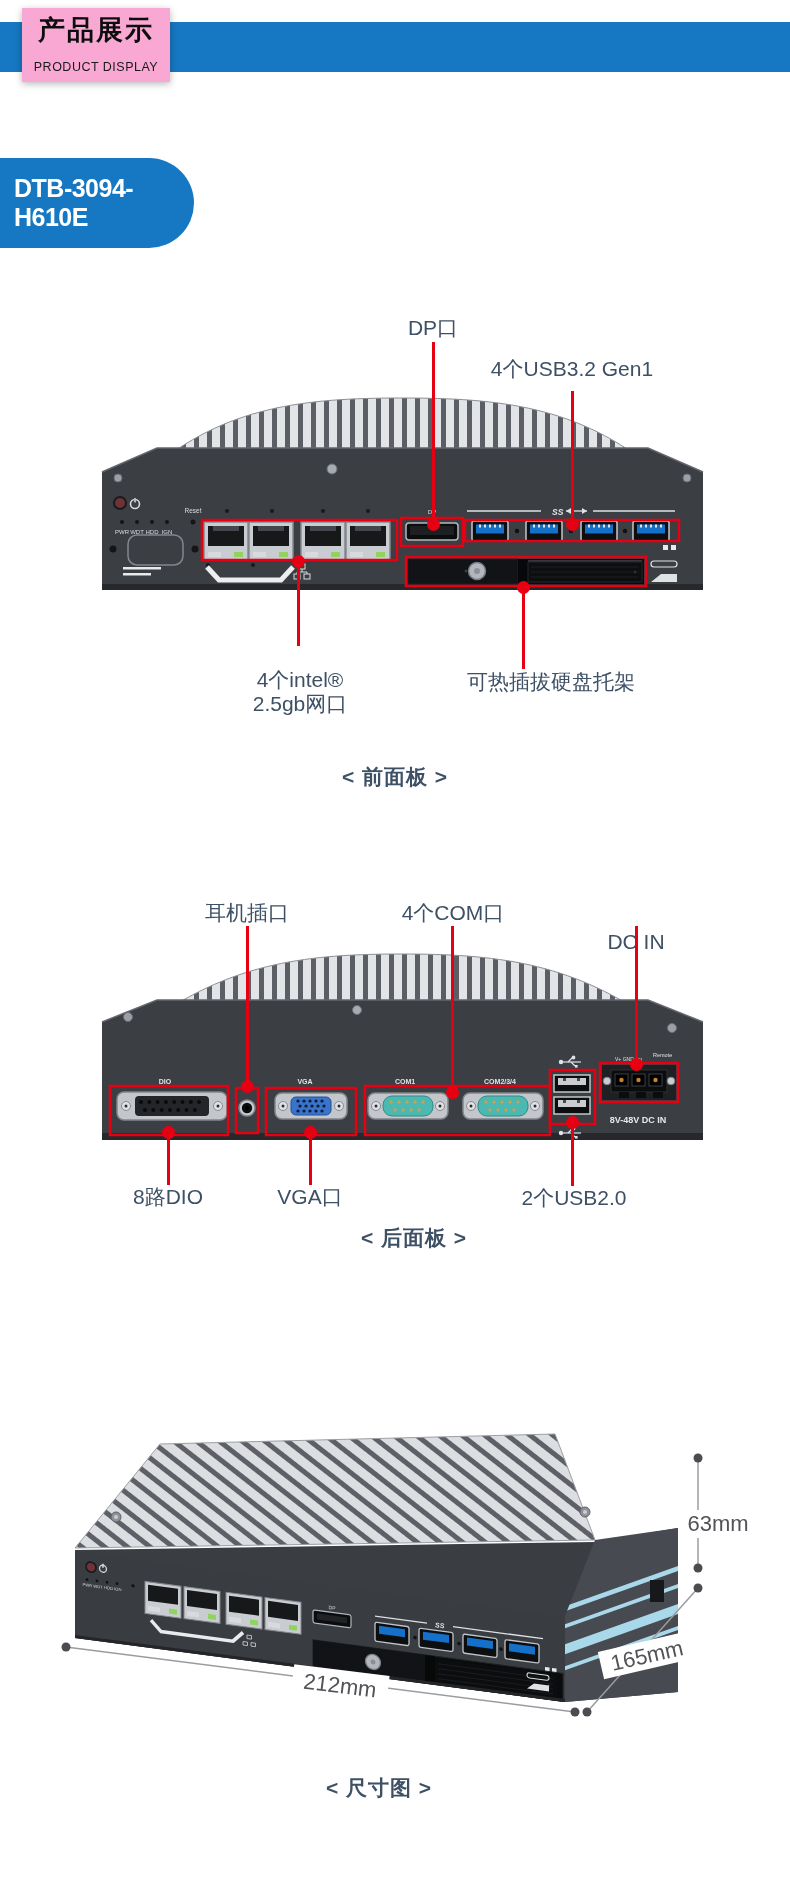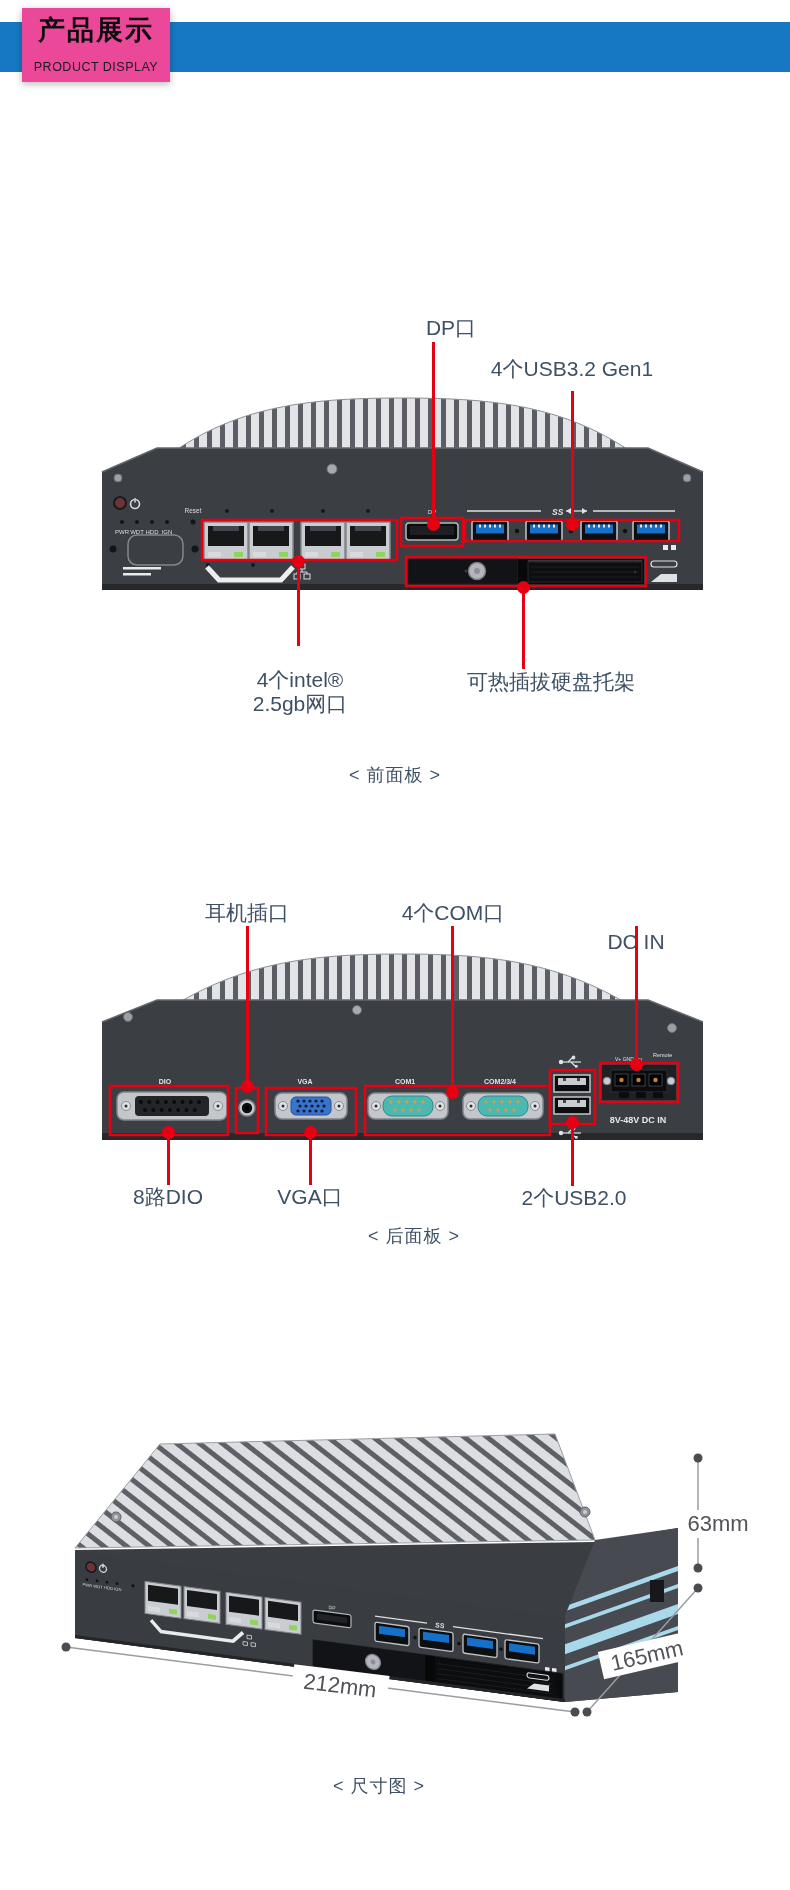--- a/index.html
+++ b/index.html
@@ -1,52 +1,55 @@
 <!DOCTYPE html>
 <html><head>
 <meta charset="utf-8">
 <style>
   html,body{margin:0;padding:0;background:#ffffff;}
   .stage{position:relative;width:790px;height:1890px;overflow:hidden;
          font-family:"Liberation Sans","DejaVu Sans",sans-serif;background:#fff;}
   .abs{position:absolute;}
   
   .blue-band{left:0;top:22px;width:790px;height:50px;background:#1678c2;}
-  .header-box{left:22px;top:8px;width:148px;height:74px;background:#ec4899;
+  .header-box{left:22px;top:8px;width:148px;height:74px;background:#f9a8d4;
               box-shadow:0 2px 7px rgba(0,0,0,.28);display:flex;flex-direction:column;
               align-items:center;justify-content:center;}
   .header-cn{font-size:27px;font-weight:bold;color:#0d0d0d;letter-spacing:2px;line-height:1.1;}
   .header-en{font-size:12.5px;color:#1a1a1a;letter-spacing:.5px;margin-top:15px;}
   
   .badge{left:0;top:158px;width:194px;height:90px;background:#1678c2;
          border-radius:0 46px 46px 0;display:flex;align-items:center;padding-left:14px;
          box-sizing:border-box;}
   .badge span{color:#fff;font-size:25px;font-weight:bold;letter-spacing:-.5px;}
   
   .lbl{color:#3e5065;font-size:21px;white-space:nowrap;transform:translateX(-50%);text-align:center;line-height:1.12;}
-  .caption{color:#3e5065;font-size:18px;font-weight:400;letter-spacing:1px;transform:translateX(-50%);white-space:nowrap;}
+  .caption{color:#3e5065;font-size:21px;font-weight:700;letter-spacing:1px;transform:translateX(-50%);white-space:nowrap;}
   
   .rline{width:3px;background:#e60012;}
   .rdot{width:13px;height:13px;border-radius:50%;background:#e60012;}
   svg{position:absolute;overflow:visible;}
   text{font-family:"Liberation Sans","DejaVu Sans",sans-serif;}
 </style>
 </head>
 <body>
 
 <div class="stage">
 
   <div class="abs blue-band"></div>
   <div class="abs header-box">
     <div class="header-cn">产品展示</div>
     <div class="header-en">PRODUCT DISPLAY</div>
   </div>
 
-
-  <div class="abs lbl" style="left:451px;top:316px;">DP口</div>
+  <div class="abs badge">
+    <span>DTB-3094-H610E</span>
+  </div>
+
+  <div class="abs lbl" style="left:433px;top:316px;">DP口</div>
   <div class="abs lbl" style="left:572px;top:357px;">4个USB3.2 Gen1</div>
 
   <svg style="left:95px;top:396px;" width="615" height="200" viewBox="0 0 615 200">
     <defs>
       <pattern id="fins" width="13" height="10" patternUnits="userSpaceOnUse">
         <rect width="13" height="10" fill="#5b5e64"></rect>
         <rect width="8" height="10" fill="#e2e4e7"></rect>
       </pattern>
       <pattern id="fins3d" width="14" height="14" patternUnits="userSpaceOnUse" patternTransform="rotate(-52)">
         <rect width="14" height="14" fill="#5d6066"></rect>

